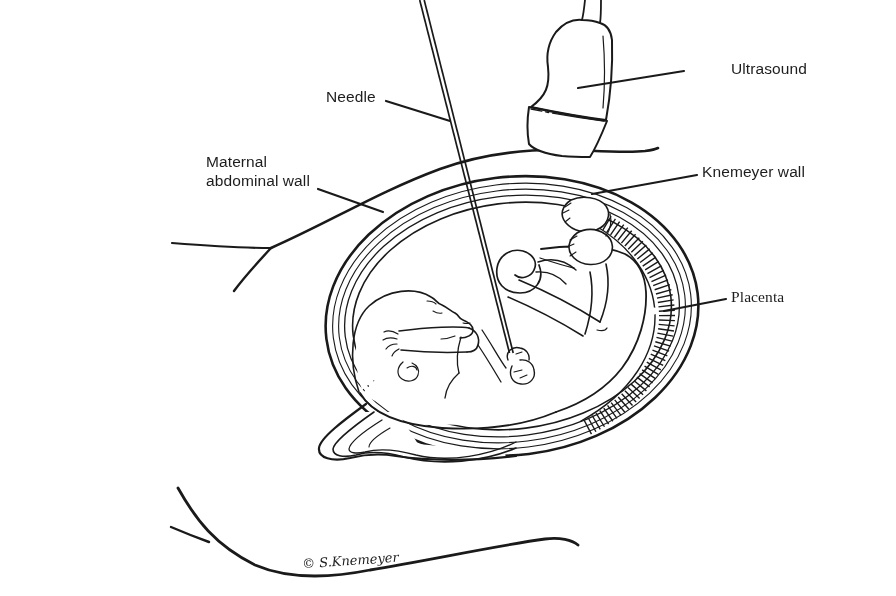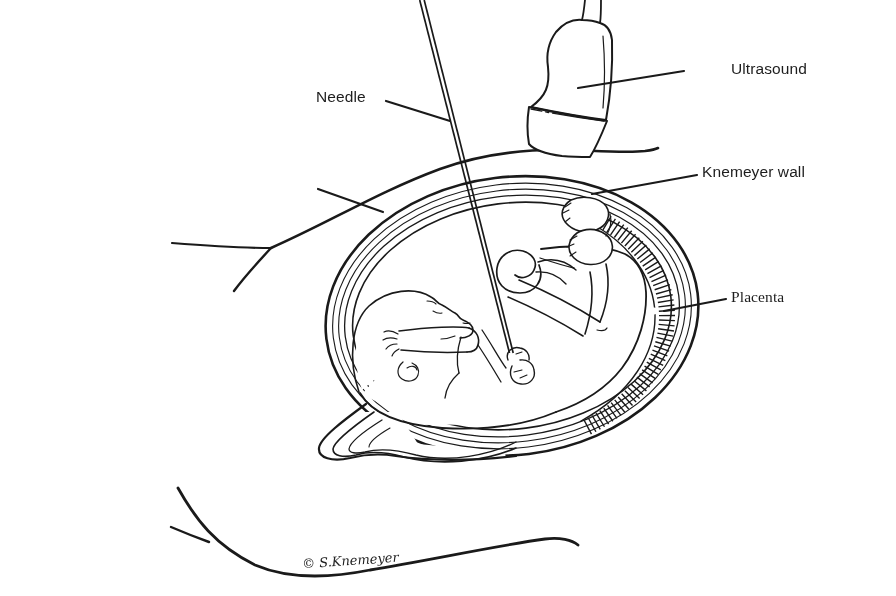--- a/index.html
+++ b/index.html
@@ -125,23 +125,24 @@
 
     <g stroke-width="2.2">
       <path d="M 386,101 L 450,121"></path>
       <path d="M 684,71 L 578,88"></path>
       <path d="M 318,189 L 383,212"></path>
       <path d="M 697,175 L 592,194"></path>
       <path d="M 726,299 L 664,311"></path>
     </g>
   </svg>
 
-  <div class="lbl" style="left:316px;top:87px;">Needle</div>
+  <div class="lbl" style="left:326px;top:87px;">Needle</div>
 
   <div class="lbl" style="left:690px;top:59px;margin-left:41px;">Ultrasound</div>
 
+  <div class="lbl wrap" style="left:206px;top:152px;width:112px;">Maternal abdominal wall</div>
 
   <div class="lbl" style="left:702px;top:162px;">Knemeyer wall</div>
 
   <div class="lbl" style="left:731px;top:287px;font-family:Liberation Serif, serif;">Placenta</div>
 
   <div class="credit" style="left:302px;top:553px;">© S.Knemeyer</div>
 </div>
 
 </body></html>

